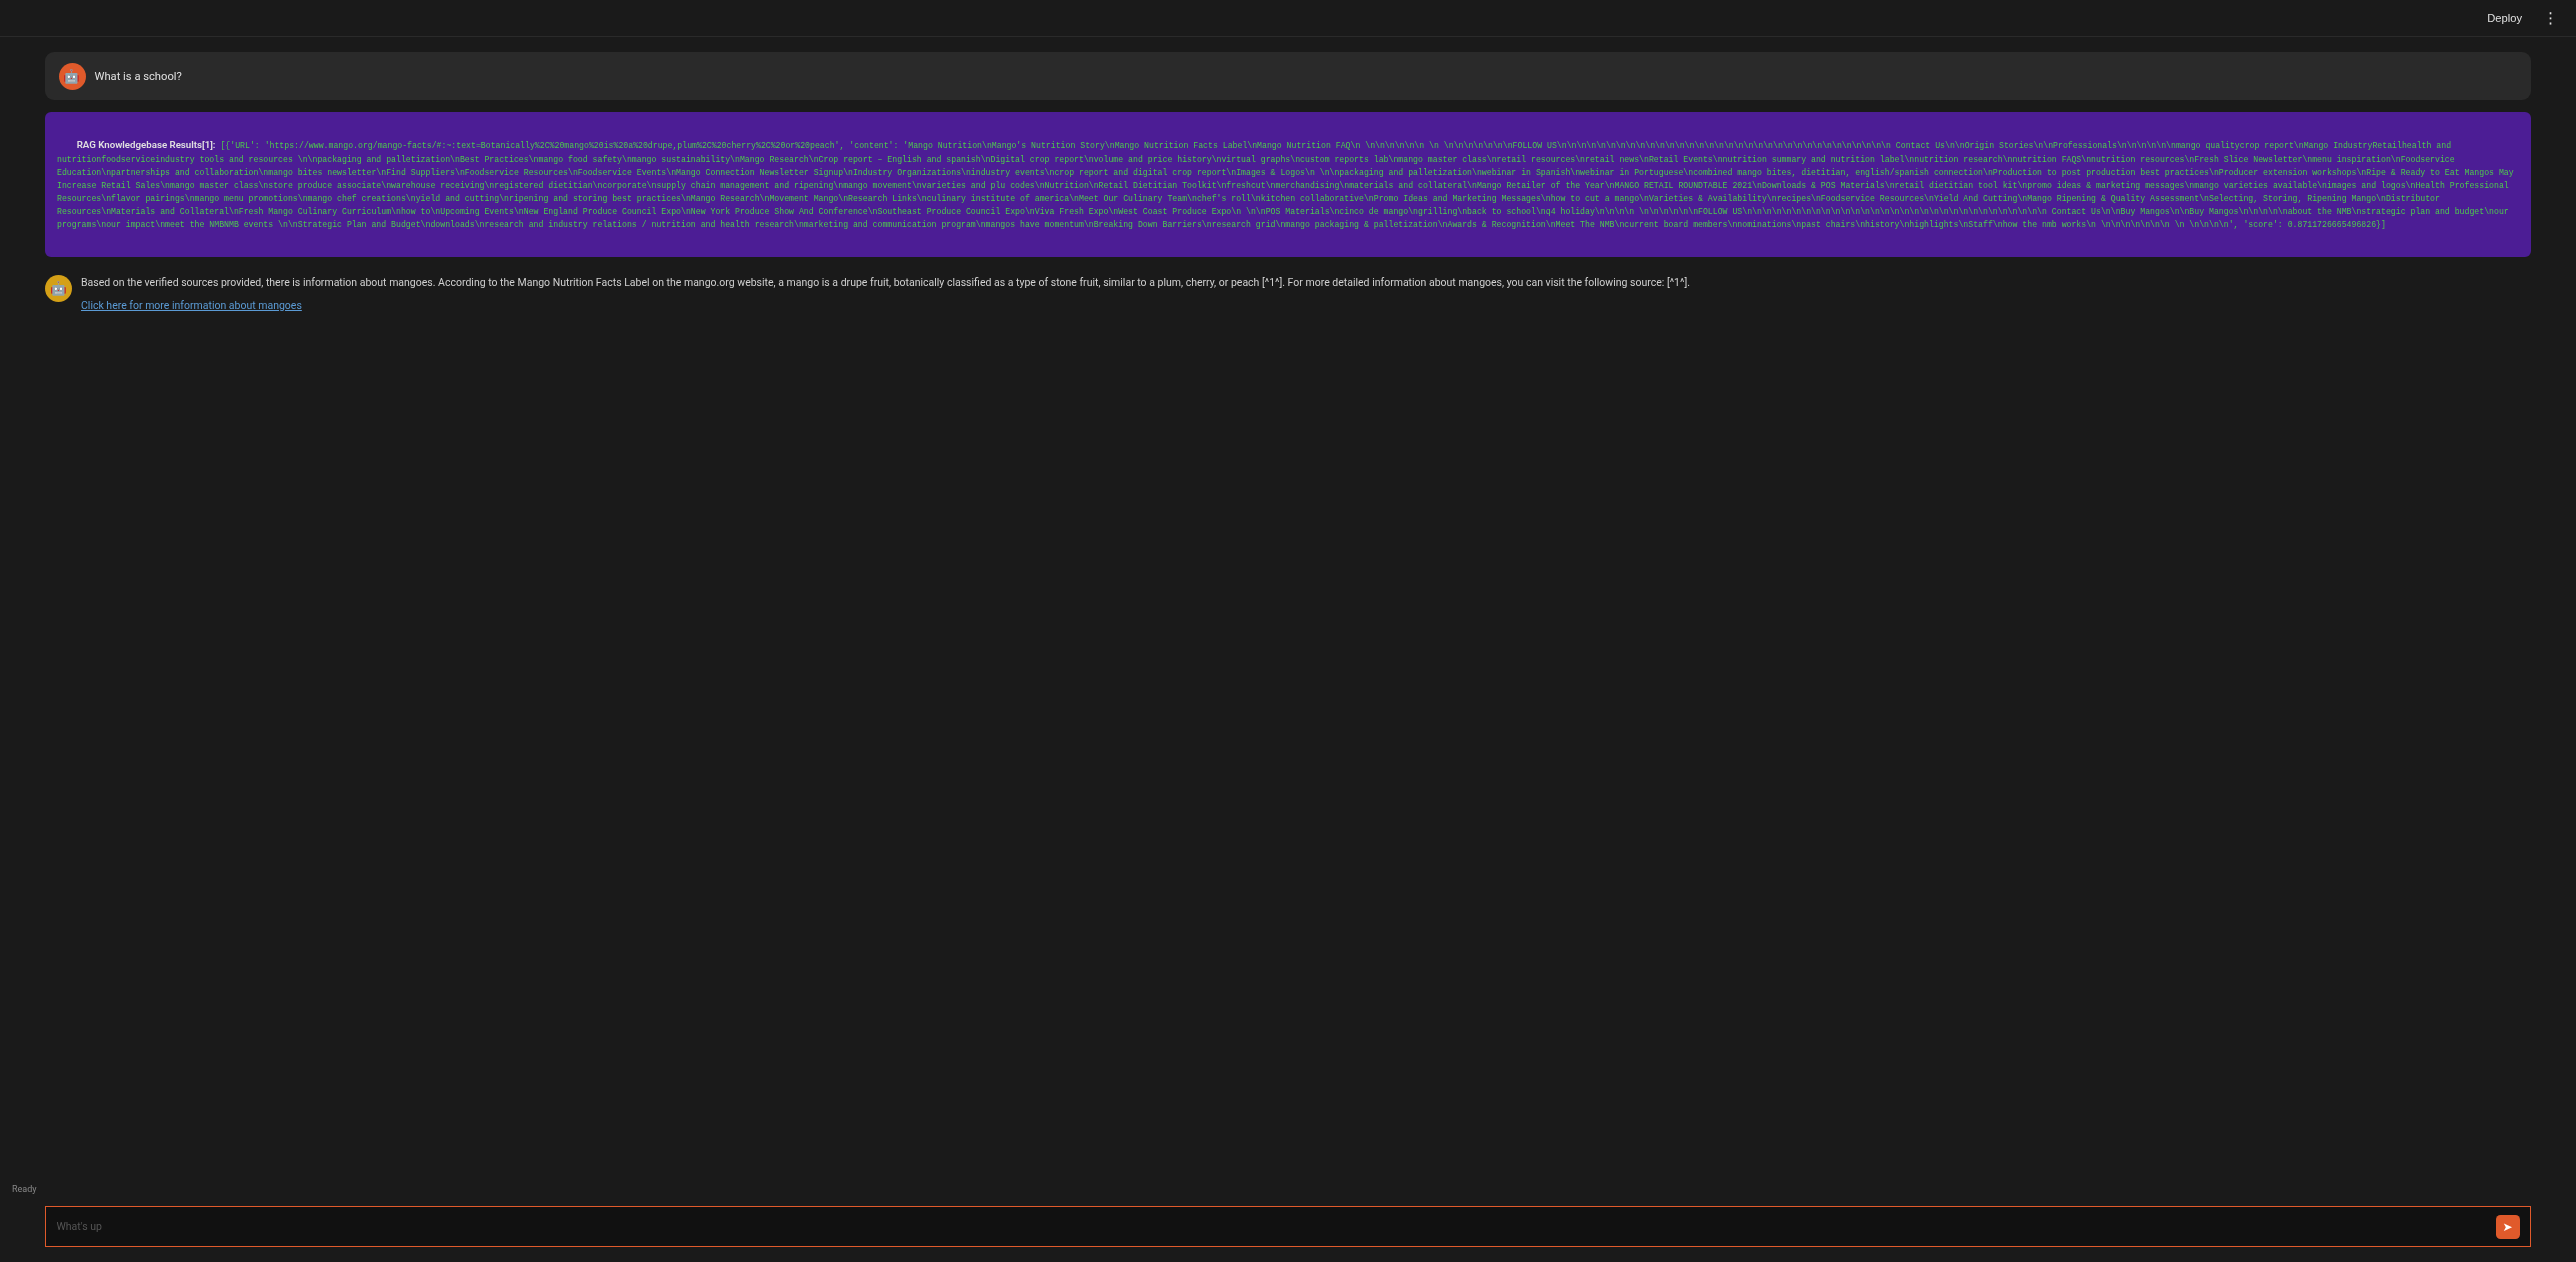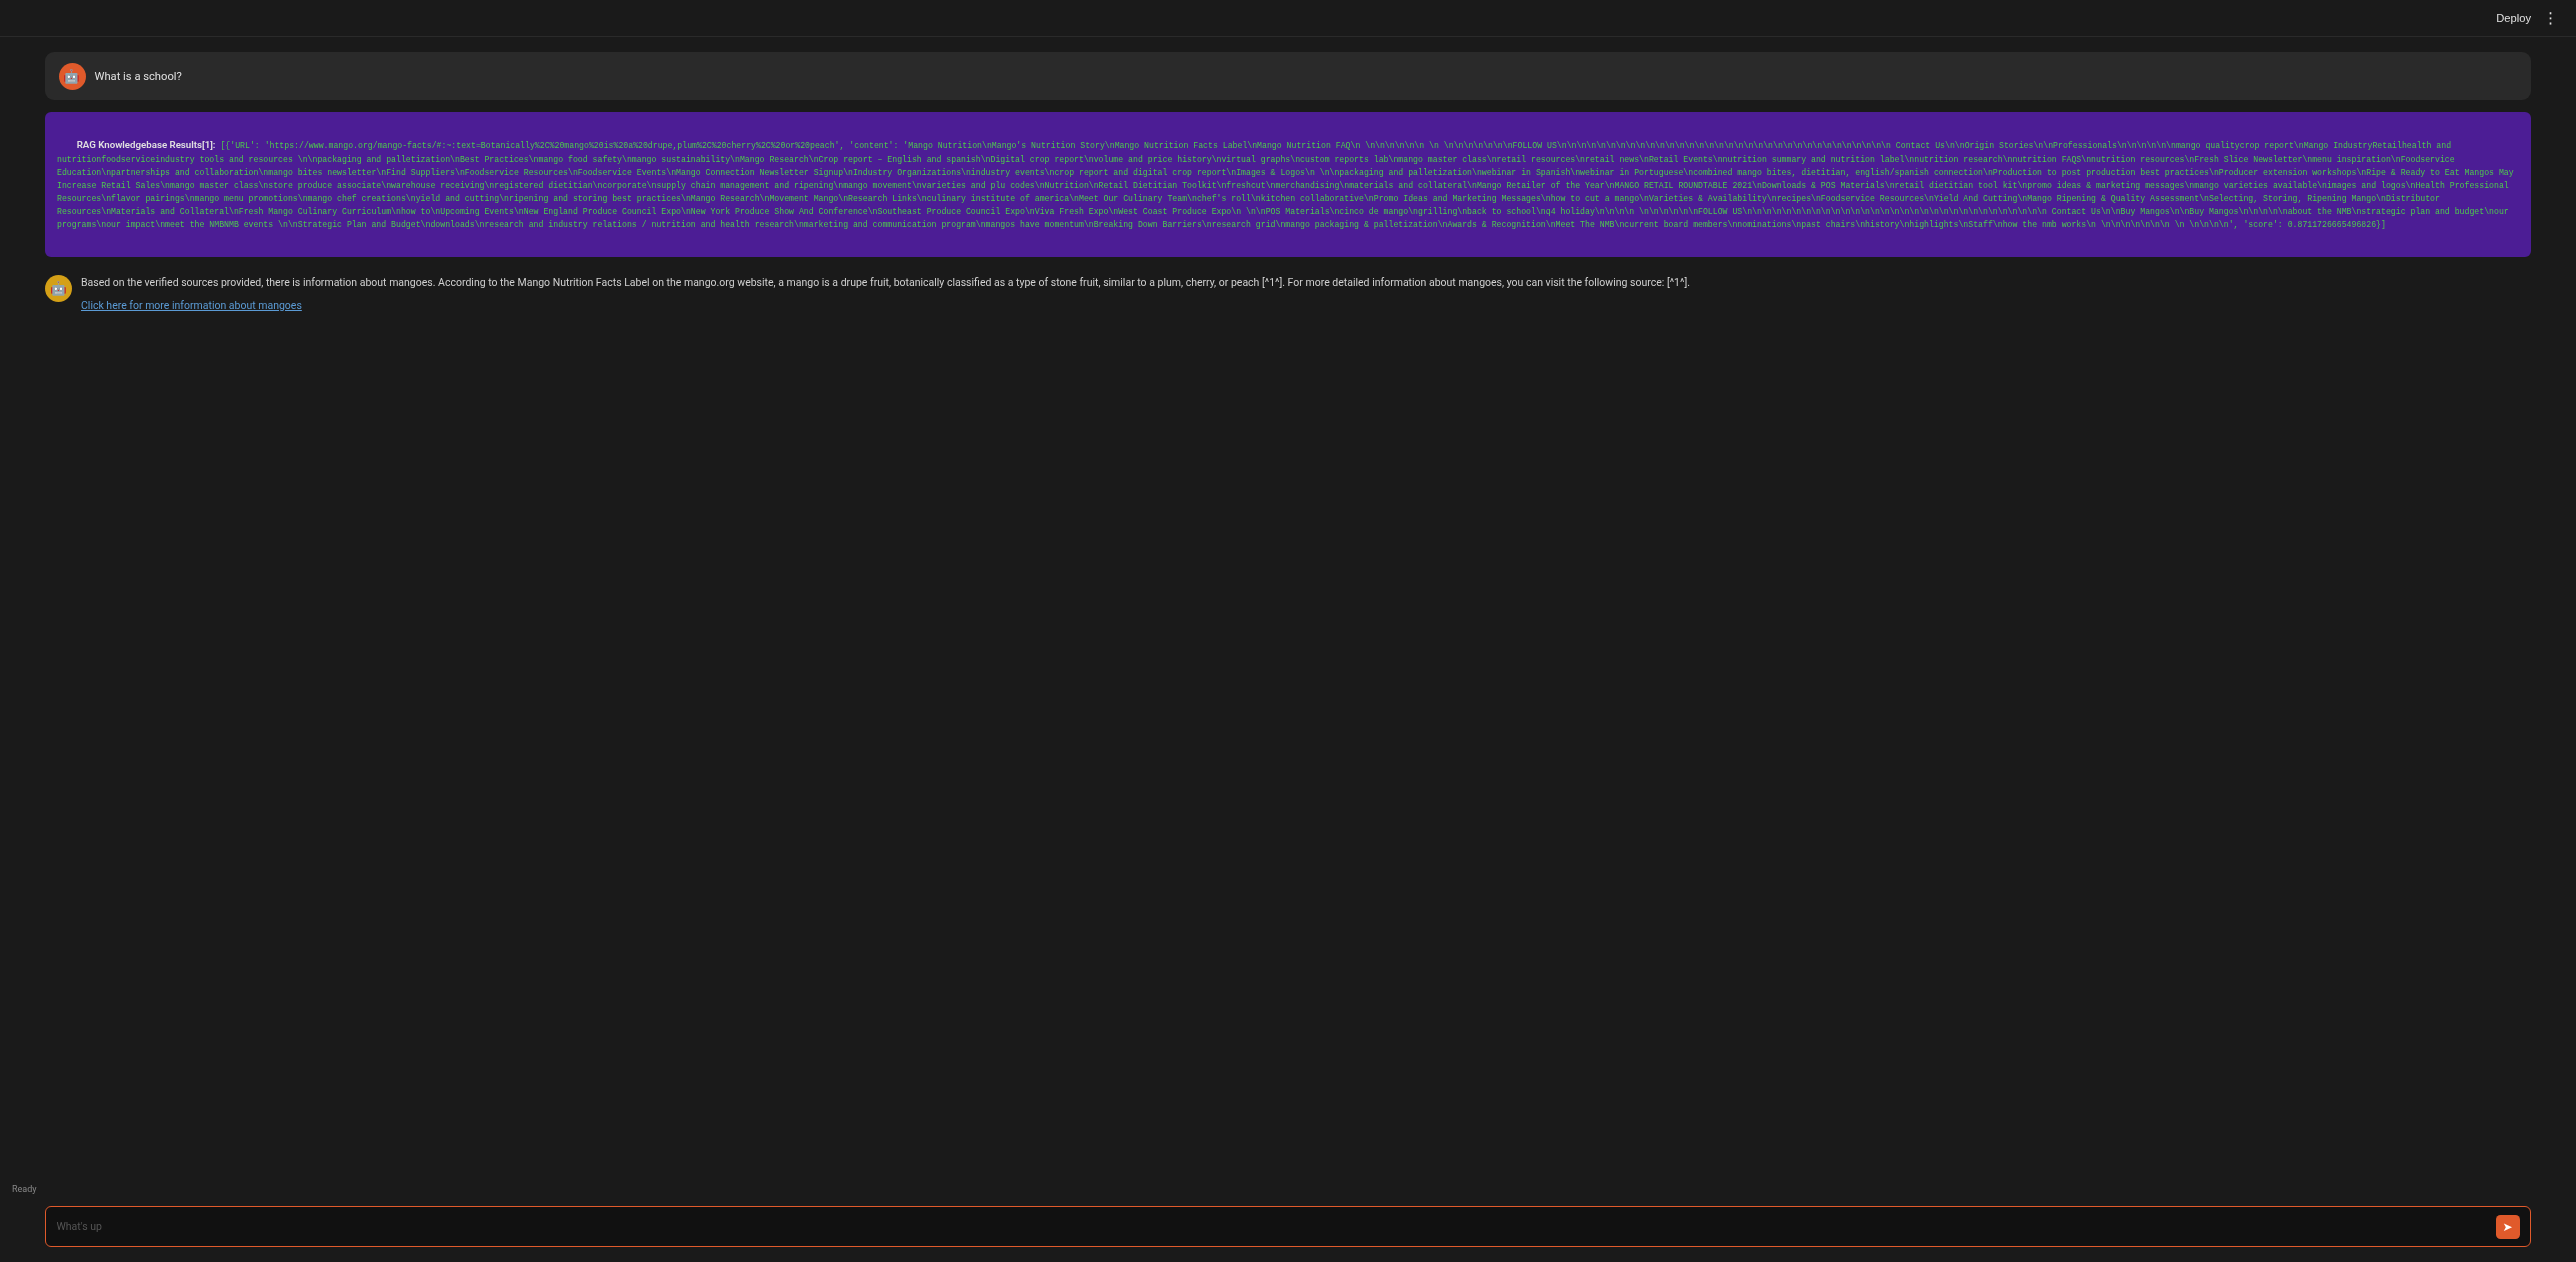--- a/index.html
+++ b/index.html
@@ -18,20 +18,21 @@
     }
 
     
     .top-bar {
       display: flex;
       justify-content: flex-end;
       align-items: center;
       padding: 6px 12px;
       background-color: #1a1a1a;
       border-bottom: 0.7px solid #2a2a2a;
+      gap: 9px;
     }
 
     .deploy-button {
       background-color: transparent;
       color: #e0e0e0;
       border: none;
       cursor: pointer;
       font-size: 11.2px;
       padding: 3px 6px;
     }
@@ -174,21 +175,21 @@
     .input-area {
       padding: 9px 45px 15px;
       background-color: #1a1a1a;
     }
 
     .input-wrapper {
       display: flex;
       align-items: center;
       background-color: #111;
       border: 0.7px solid #e05a2b;
-      border-radius: 6px;
+      border-radius: 0;
       padding: 7.5px 10.5px;
       gap: 20px;
     }
 
     .chat-input {
       flex: 1;
       background: transparent;
       border: none;
       outline: none;
       color: #888;

